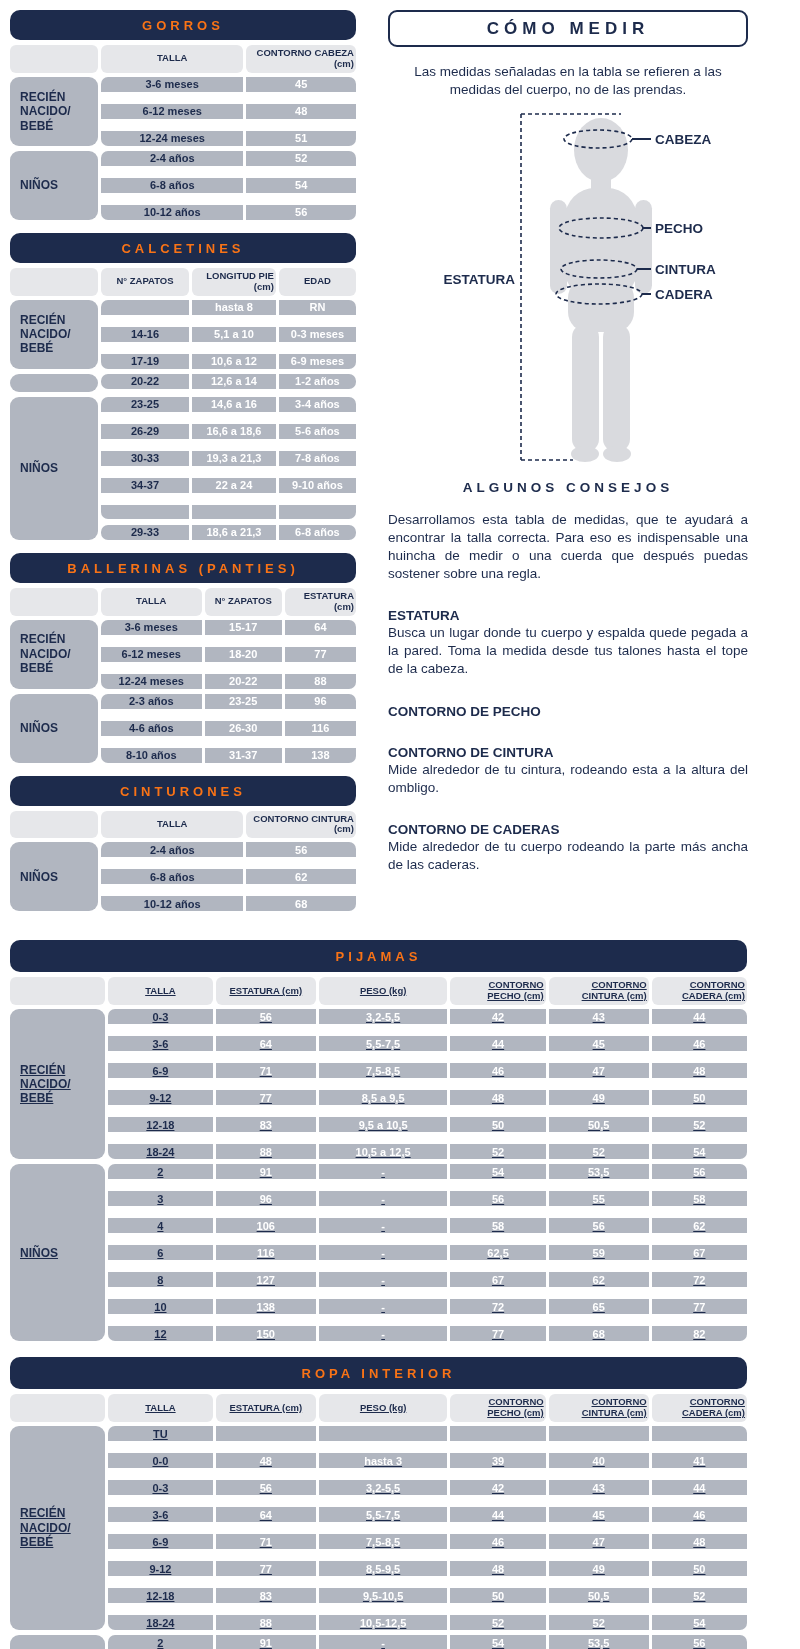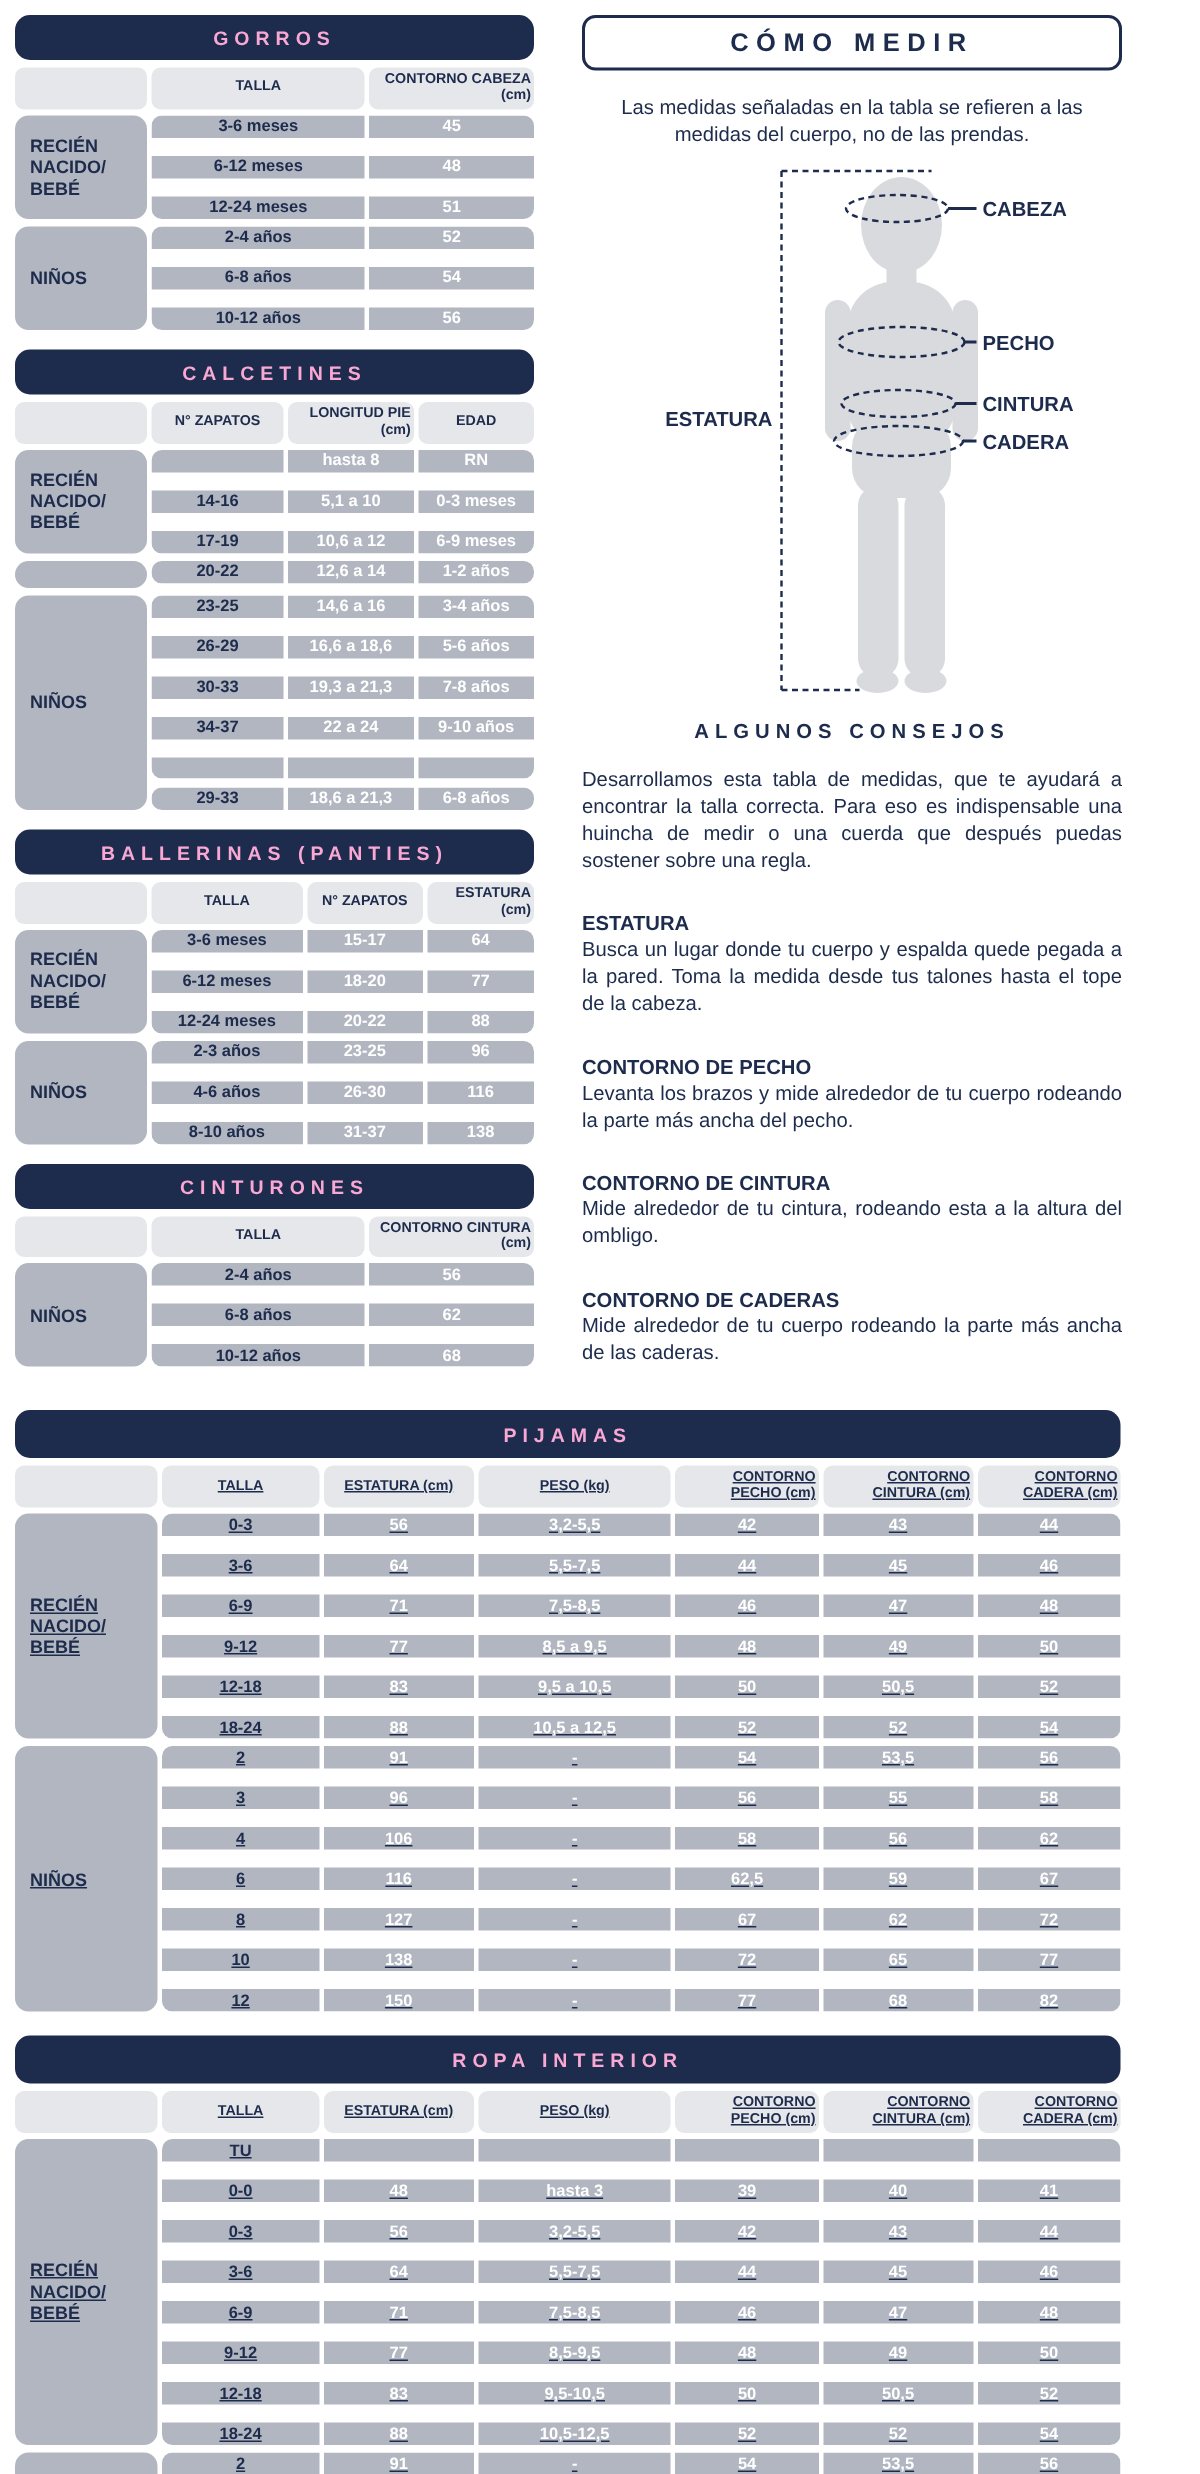--- a/index.html
+++ b/index.html
@@ -19,21 +19,21 @@
   .title-box{
     border:2px solid var(--navy);border-radius:9px;background:#fff;
     color:var(--navy);font-weight:bold;font-size:17px;letter-spacing:5px;
     text-align:center;padding:7px 0 6px;margin-bottom:16px;
   }
   .col-left .title-box{margin-left:28px;margin-right:2px;}
 
   
   .size-table{margin-bottom:13px;}
   .tbar{
-    background:var(--navy);color:#f9a8d4;border-radius:10px;text-align:center;
+    background:var(--navy);color:#f97316;border-radius:10px;text-align:center;
     font-weight:bold;font-size:13px;letter-spacing:4px;padding:8px 0 7px;margin-bottom:5px;
   }
   .thead{display:grid;gap:3px;margin-bottom:4px;}
   .hcell{
     background:var(--header_gray);border-radius:6px;color:var(--navy);
     font-weight:bold;font-size:9.5px;line-height:1.15;text-align:right;
     display:flex;align-items:center;justify-content:center;padding:3px 2px;min-height:27px;
   }
   .tgroup{display:grid;gap:3px;margin-bottom:5px;}
   .glabel{
@@ -332,21 +332,20 @@
 
       <h3 class="consejos-title">ALGUNOS CONSEJOS</h3>
       <p class="consejos-text">Desarrollamos esta tabla de medidas, que te ayudará a encontrar la talla correcta. Para eso es indispensable una huincha de medir o una cuerda que después puedas sostener sobre una regla.</p>
 
       <div class="tip">
         <div class="tip-heading">ESTATURA</div>
         <div class="tip-text">Busca un lugar donde tu cuerpo y espalda quede pegada a la pared. Toma la medida desde tus talones hasta el tope de la cabeza.</div>
       </div>
       <div class="tip">
         <div class="tip-heading">CONTORNO DE PECHO</div>
-        <div class="tip-text">Levanta los brazos y mide alrededor de tu cuerpo rodeando la parte más ancha del pecho.</div>
       </div>
       <div class="tip">
         <div class="tip-heading">CONTORNO DE CINTURA</div>
         <div class="tip-text">Mide alrededor de tu cintura, rodeando esta a la altura del ombligo.</div>
       </div>
       <div class="tip">
         <div class="tip-heading">CONTORNO DE CADERAS</div>
         <div class="tip-text">Mide alrededor de tu cuerpo rodeando la parte más ancha de las caderas.</div>
       </div>
     </div>

